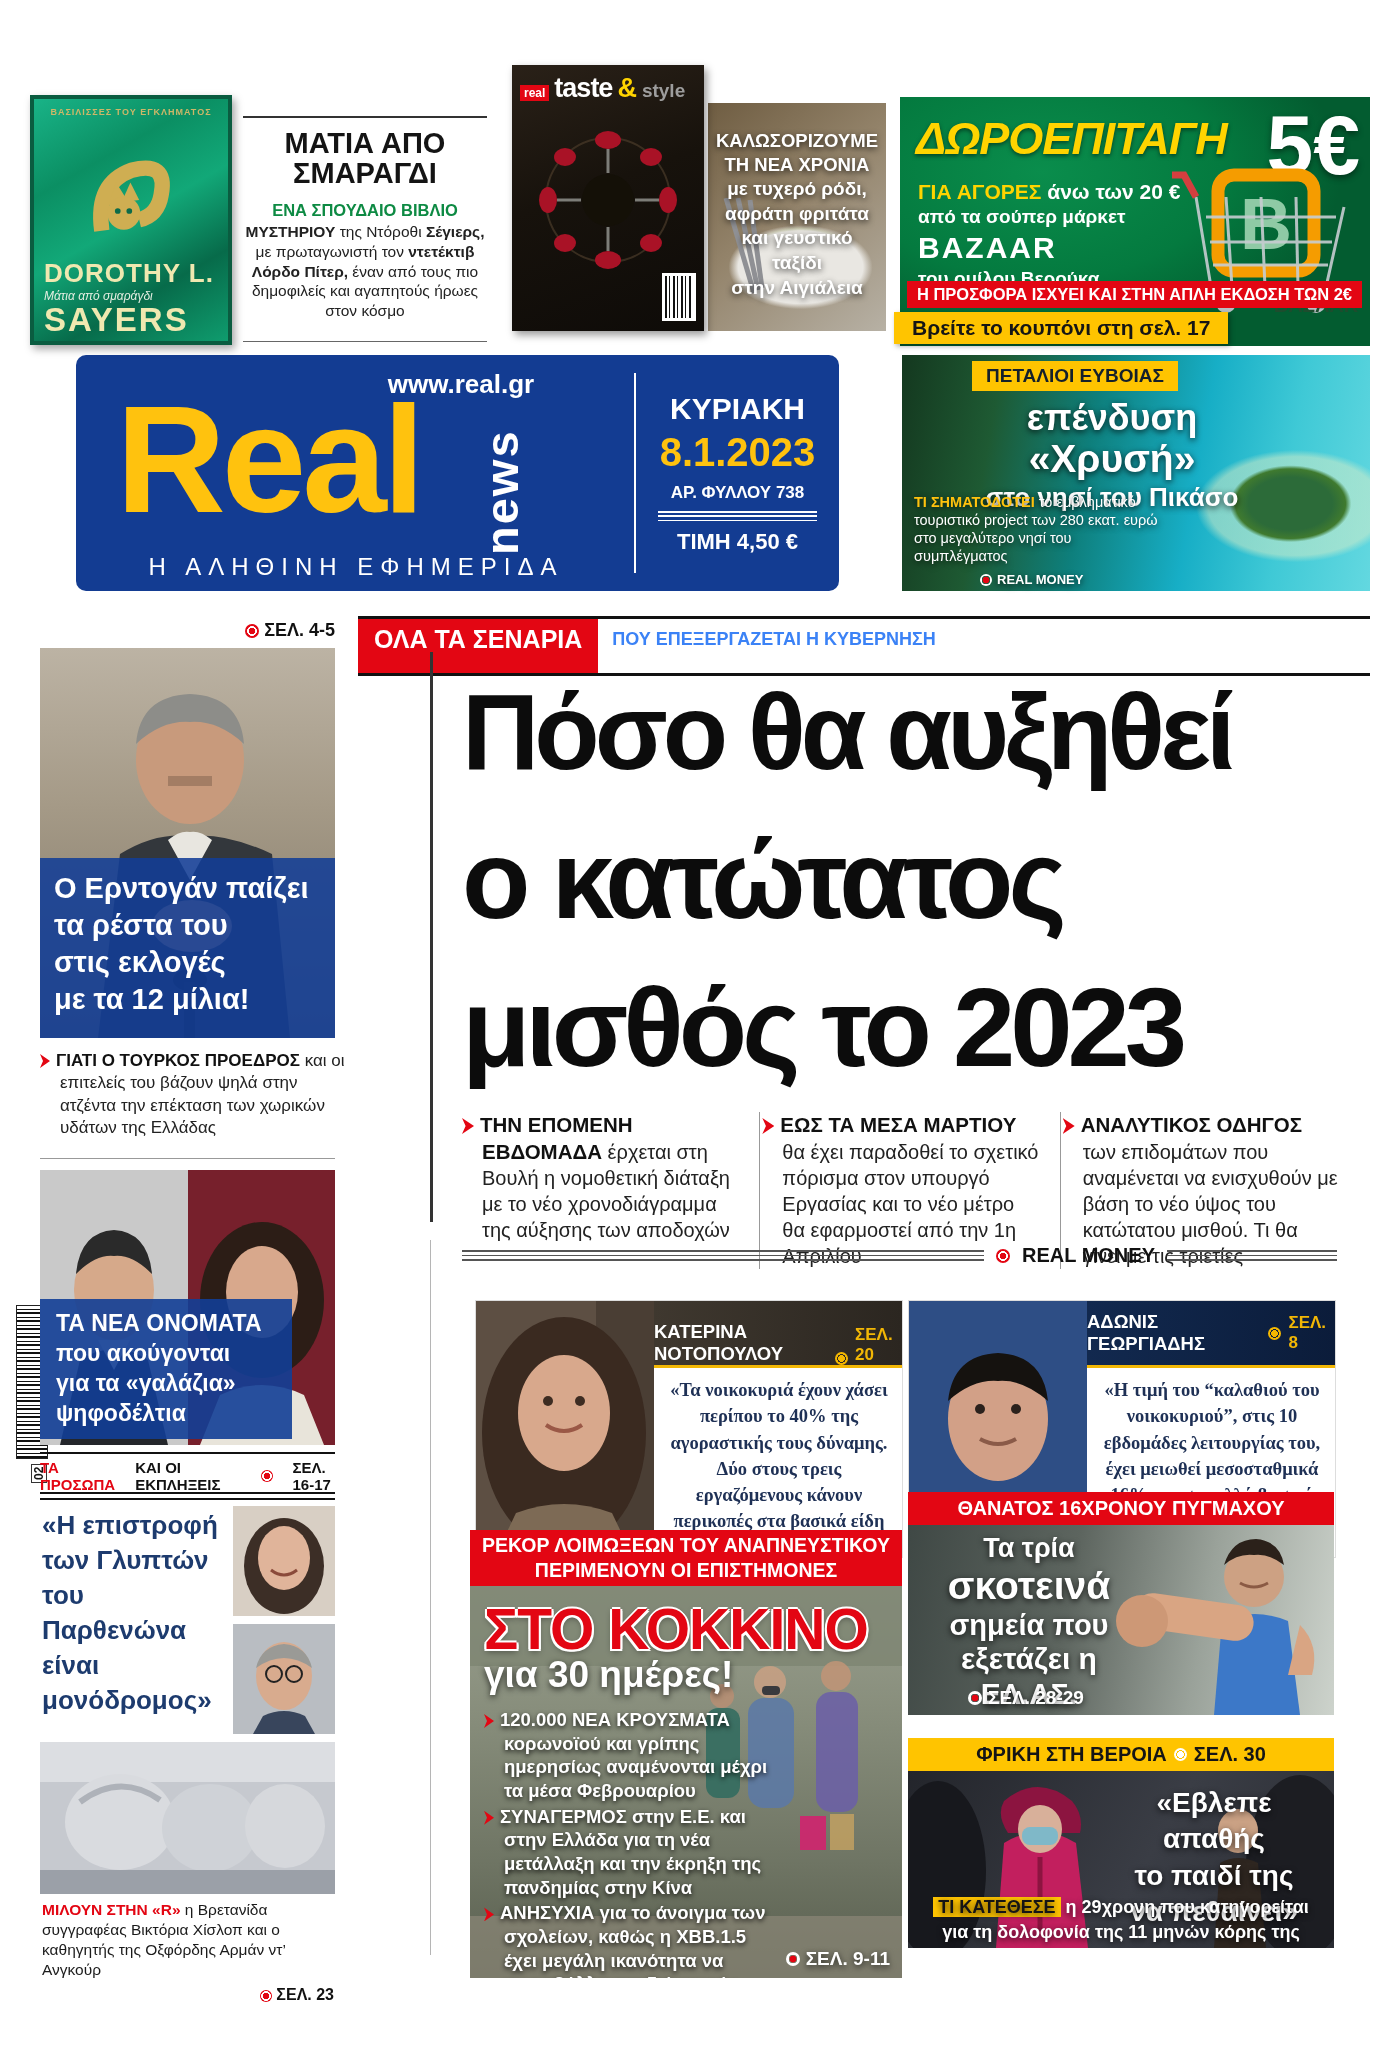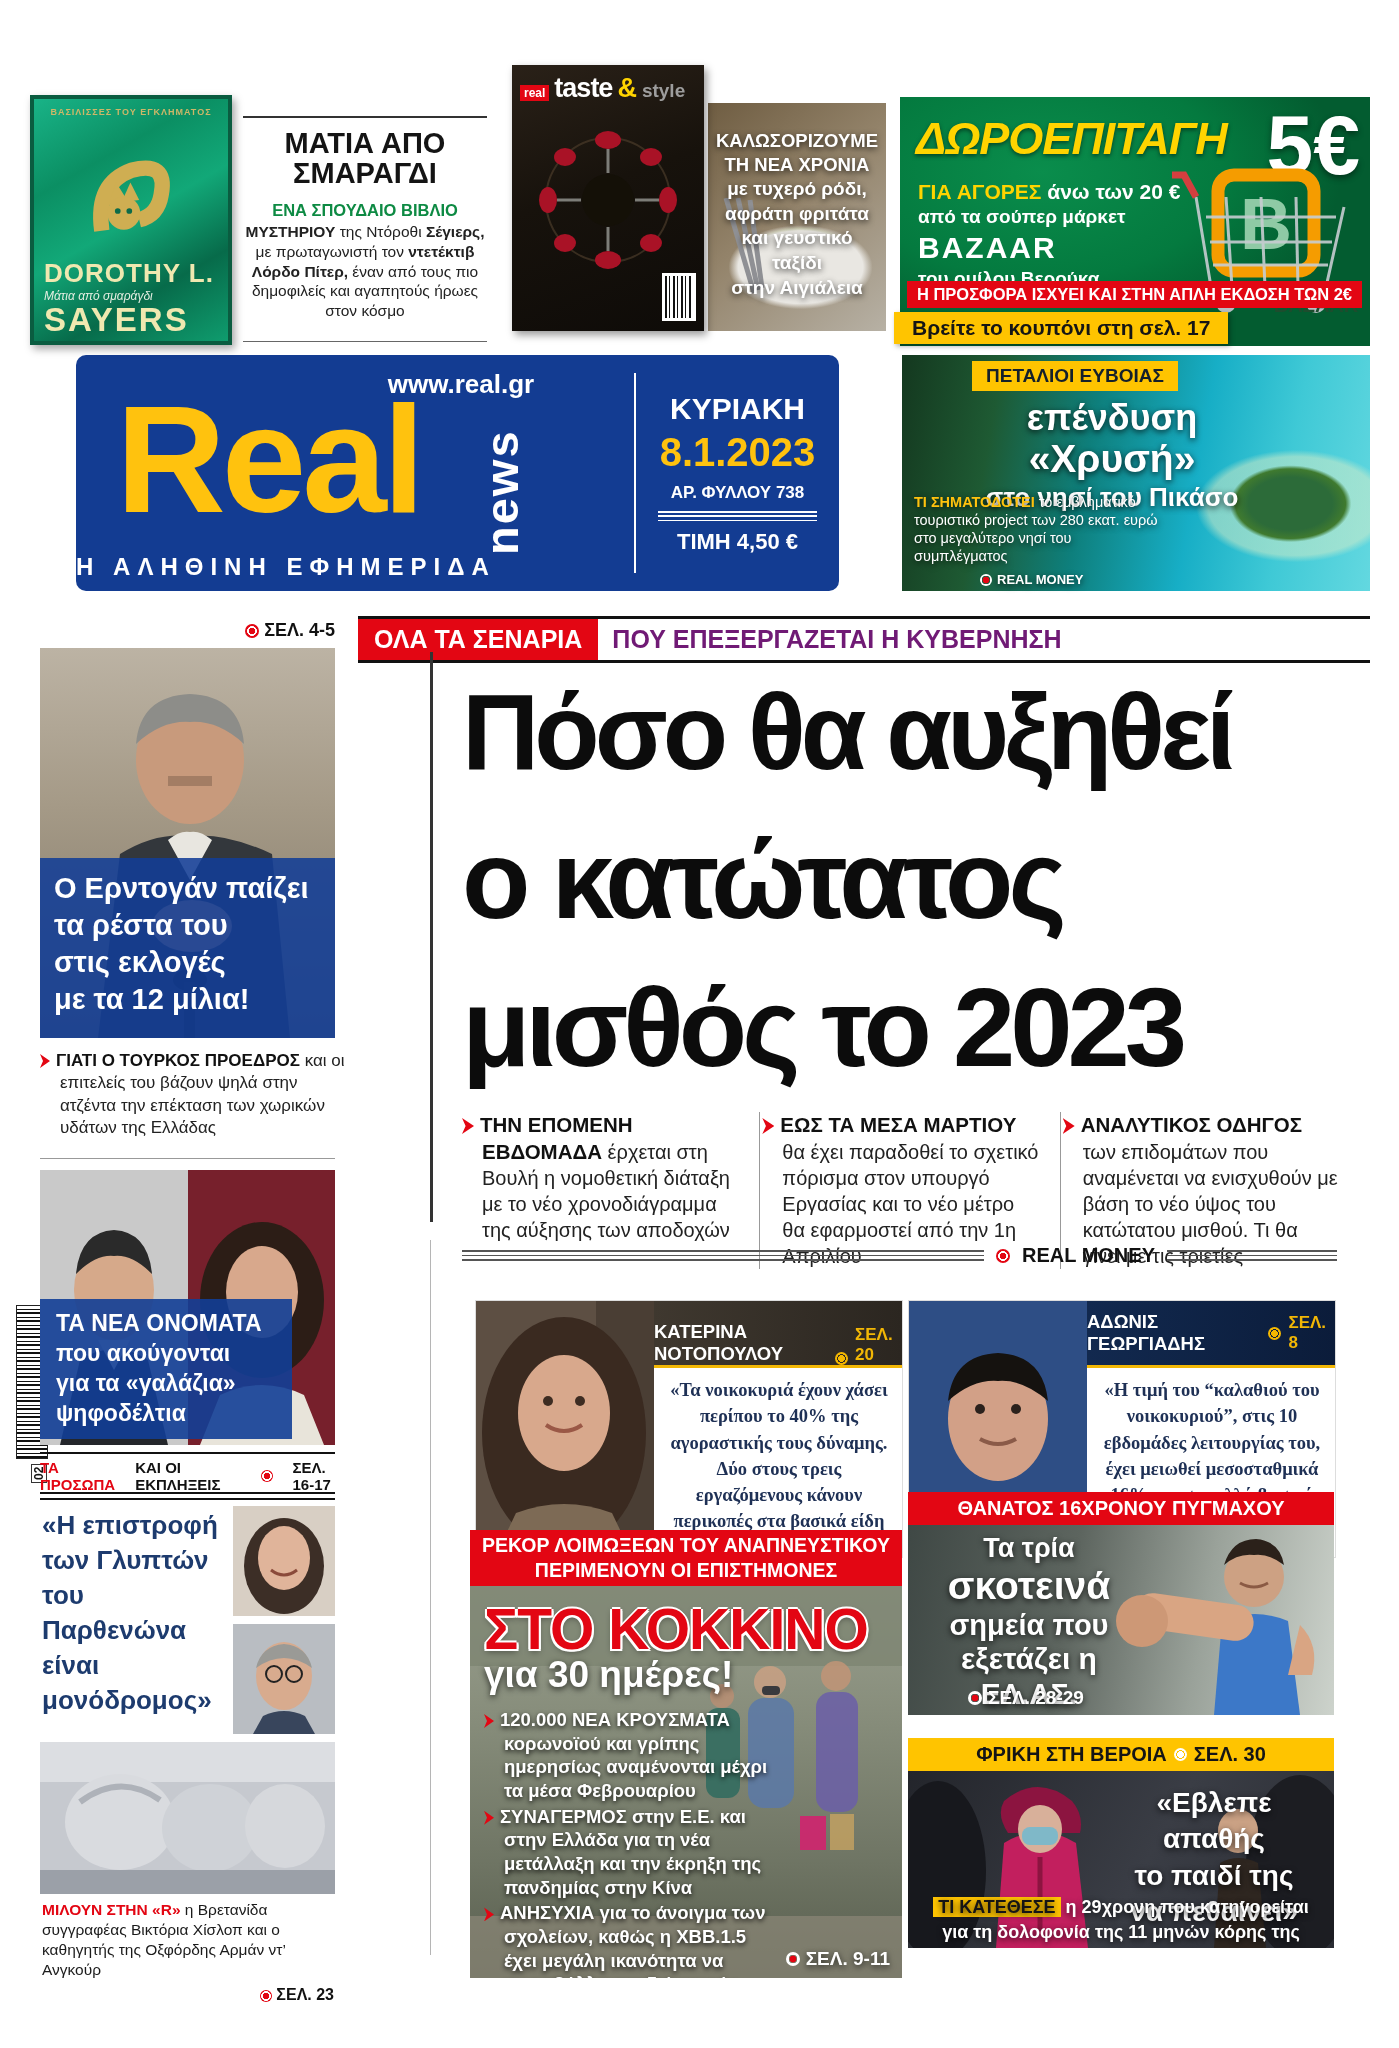--- a/index.html
+++ b/index.html
@@ -149,21 +149,21 @@
     <div class="abs" style="right:8px;bottom:38px;background:#e30613;color:#fff;font-weight:700;font-size:16.5px;padding:4px 10px">Η ΠΡΟΣΦΟΡΑ ΙΣΧΥΕΙ ΚΑΙ ΣΤΗΝ ΑΠΛΗ ΕΚΔΟΣΗ ΤΩΝ 2€</div>
     <div class="abs" style="left:-6px;bottom:2px;background:#ffc400;color:#151515;font-weight:700;font-size:21px;padding:4px 18px;
                 box-shadow:2px 2px 5px rgba(0,0,0,.35)">Βρείτε το κουπόνι στη σελ. 17</div>
   </div>
 
   <div class="abs" style="left:76px;top:355px;width:763px;height:236px;background:#133c92;border-radius:10px">
     <div class="abs" style="left:255px;top:14px;width:260px;text-align:center;color:#fff;font-weight:700;font-size:26px">www.real.gr</div>
     <div class="abs" style="left:40px;top:28px;font-size:152px;font-weight:700;color:#ffc20e;letter-spacing:-4px;line-height:1">Real</div>
     <div class="abs" style="left:398px;top:40px;height:160px;writing-mode:vertical-rl;transform:rotate(180deg);
                 color:#fff;font-size:47px;font-weight:700;letter-spacing:2px">news</div>
-    <div class="abs" style="left:0;width:560px;bottom:10px;color:#fff;font-weight:700;font-size:24px;letter-spacing:7px">Η ΑΛΗΘΙΝΗ ΕΦΗΜΕΡΙΔΑ</div>
+    <div class="abs" style="left:0;width:560px;bottom:10px;text-align:center;color:#fff;font-weight:400;font-size:24px;letter-spacing:7px">Η ΑΛΗΘΙΝΗ ΕΦΗΜΕΡΙΔΑ</div>
     <div class="abs" style="left:558px;top:18px;bottom:18px;width:2px;background:#fff"></div>
     <div class="abs ctr" style="left:560px;right:0;top:0;bottom:0;display:flex;flex-direction:column;justify-content:center;gap:4px;padding:0 8px">
       <div class="white b" style="font-size:30px">ΚΥΡΙΑΚΗ</div>
       <div class="b" style="font-size:40px;color:#ffc20e">8.1.2023</div>
       <div class="white b" style="font-size:17px;margin-top:4px">ΑΡ. ΦΥΛΛΟΥ 738</div>
       <div class="wlines" style="margin:4px 14px"></div>
       <div class="white b" style="font-size:22px">ΤΙΜΗ 4,50 €</div>
     </div>
   </div>
 
@@ -182,21 +182,21 @@
     </div>
     <div class="abs white b ts" style="left:78px;bottom:4px;font-size:13px;display:flex;align-items:center;gap:5px">
       <span class="dot dot-wr" style="width:12px;height:12px"></span>
       <span>REAL MONEY</span>
     </div>
   </div>
 
   <div class="abs" style="left:358px;top:616px;width:1012px;border-top:3px solid #111;border-bottom:3px solid #111;
               display:flex;align-items:stretch">
     <div style="background:#e30613;color:#fff;font-weight:700;font-size:25px;padding:3px 16px;line-height:34px">ΟΛΑ ΤΑ ΣΕΝΑΡΙΑ</div>
-    <div style="color:#701a75;font-weight:700;font-size:25px;padding:3px 0 4px 14px;line-height:34px">ΠΟΥ ΕΠΕΞΕΡΓΑΖΕΤΑΙ Η ΚΥΒΕΡΝΗΣΗ</div>
+    <div style="color:#3b82f6;font-weight:700;font-size:18px;padding:3px 0 17px 14px;line-height:34px">ΠΟΥ ΕΠΕΞΕΡΓΑΖΕΤΑΙ Η ΚΥΒΕΡΝΗΣΗ</div>
   </div>
 
   <div class="abs vline" style="left:430px;top:652px;width:2.5px;height:570px"></div>
   <div class="abs" style="left:430px;top:1240px;width:1px;height:715px;background:#b5b5b5"></div>
 
   <div class="abs" style="left:462px;top:658px;width:890px;font-weight:700;color:#0c0c0c;letter-spacing:-5px;line-height:148px">
     <span style="display:block;font-size:107px">Πόσο θα αυξηθεί</span>
     <span style="display:block;font-size:112px">ο κατώτατος</span>
     <span style="display:block;font-size:112px">μισθός το 2023</span>
   </div>

